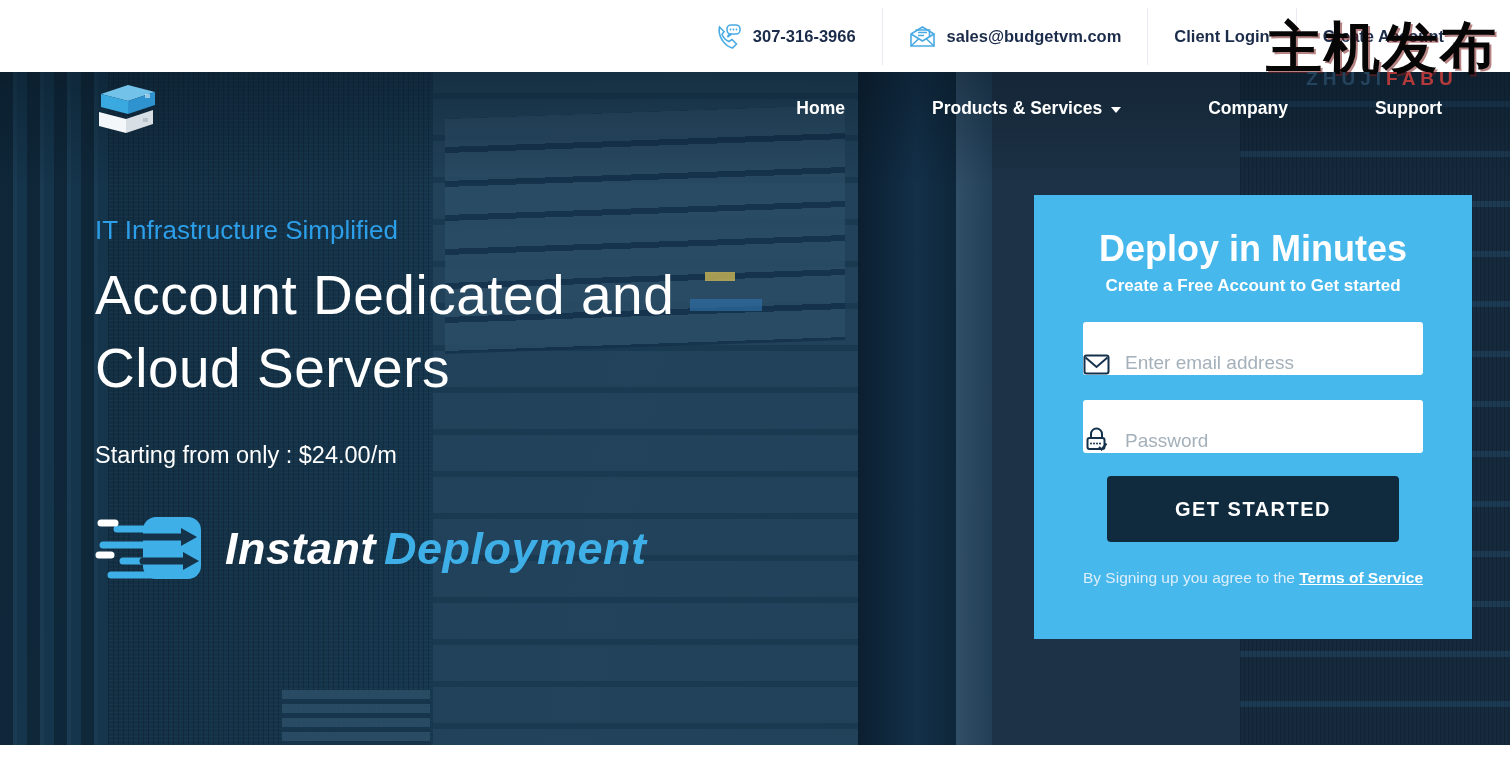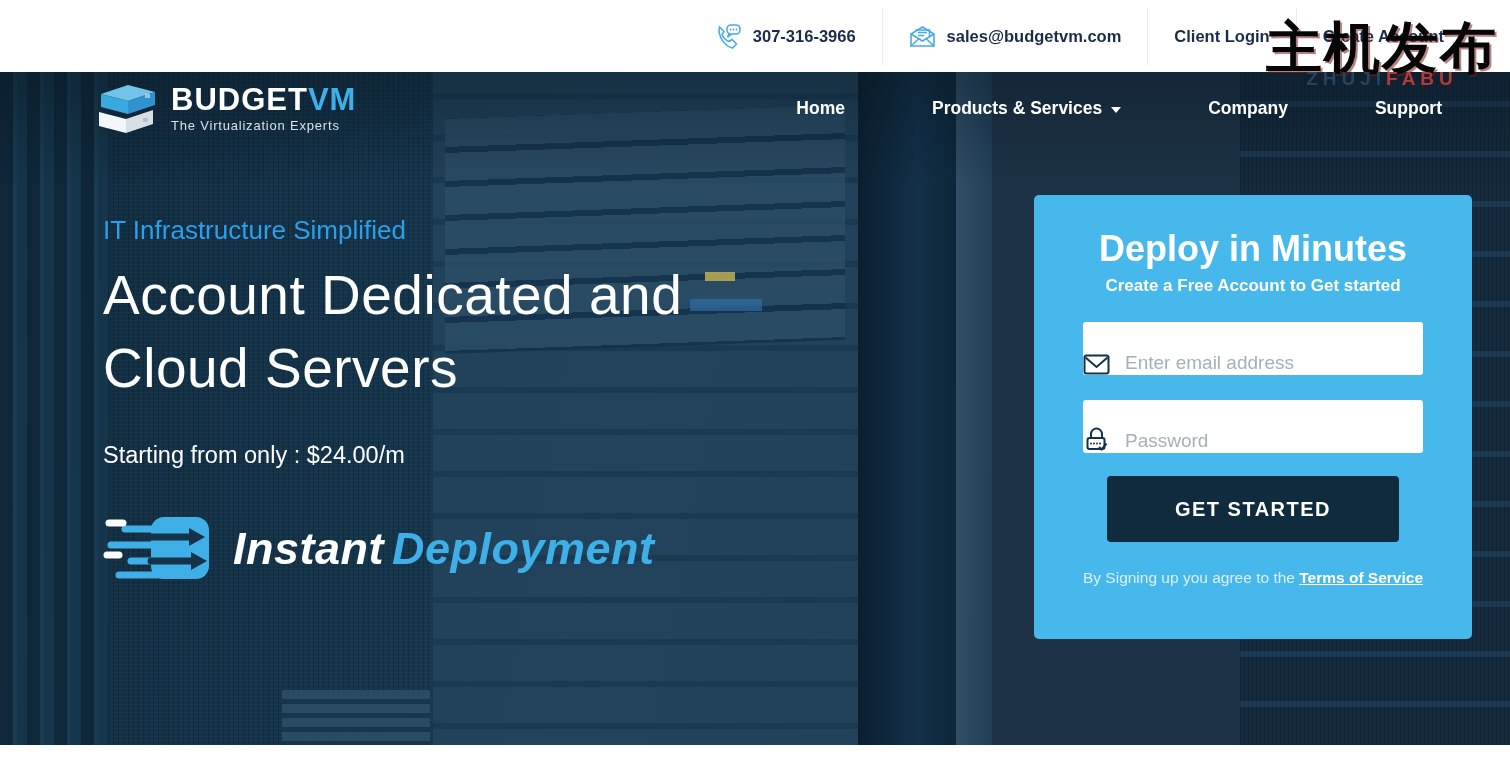--- a/index.html
+++ b/index.html
@@ -54,33 +54,33 @@
   .brand{display:flex;align-items:center;gap:12px;cursor:pointer;}
   .brand-line{font-size:31px;font-weight:800;letter-spacing:1px;color:#fff;line-height:1;}
   .brand-line .accent{color:#3fafe8;}
   .brand-tagline{font-size:13px;font-weight:400;color:#d8e1e8;letter-spacing:.8px;margin-top:3px;}
   .menu{display:flex;align-items:center;gap:87px;}
   .menu-item{display:flex;align-items:center;color:#fff;font-size:17.5px;font-weight:700;cursor:pointer;white-space:nowrap;}
   .caret{width:0;height:0;border-left:5px solid transparent;border-right:5px solid transparent;
          border-top:6px solid #fff;margin-left:9px;margin-top:4px;}
 
   
-  .hero-copy{position:absolute;left:95px;top:158px;z-index:4;padding-left:8px;}
+  .hero-copy{position:absolute;left:95px;top:158px;z-index:4;}
   .kicker{font-size:26px;color:#2d9fe9;font-weight:400;}
   .headline{margin-top:13px;font-size:55px;line-height:73px;font-weight:400;color:#fff;letter-spacing:.5px;}
   .price-line{margin-top:31px;font-size:23.5px;color:#fff;font-weight:400;}
   .price-line .price{font-weight:400;}
   .instant-row{margin-top:42px;display:flex;align-items:center;gap:18px;}
   .instant-text{font-size:45px;font-style:italic;font-weight:800;letter-spacing:.5px;}
   .instant-text .primary{color:#fff;}
   .instant-text .accent{color:#3fafe8;margin-left:8px;}
 
   
   .signup-card{position:absolute;left:1034px;top:138px;width:438px;height:444px;background:#47b8ec;
-               border-radius:5px;z-index:6;display:flex;flex-direction:column;align-items:center;}
+               border-radius:0;z-index:6;display:flex;flex-direction:column;align-items:center;}
   .card-title{margin-top:33px;font-size:36px;font-weight:800;color:#fff;}
   .card-subtitle{margin-top:6px;font-size:17px;font-weight:700;color:#fff;}
   .field{width:340px;height:53px;background:#fff;border-radius:3px;display:flex;align-items:flex-end;
          padding:0 0;gap:13px;box-sizing:border-box;}
   .field.email{margin-top:26px;}
   .field.password{margin-top:25px;}
   .field input{border:0;outline:none;flex:1;font-size:19px;color:#2b3b49;background:transparent;
                font-family:"Liberation Sans","DejaVu Sans",sans-serif;}
   .field input::placeholder{color:#a4b0ba;}
   .cta-button{width:292px;height:66px;margin-top:23px;background:#102a3e;color:#fff;border:0;border-radius:4px;
@@ -161,26 +161,20 @@
           <polygon points="33,22 60,13 60,26 33,35" fill="#2e93cf"></polygon>
           <polygon points="4,33 31,40 31,54 4,47" fill="#f4f7f9"></polygon>
           <polygon points="31,40 58,31 58,45 31,54" fill="#d7dee4"></polygon>
           <g stroke="#fff" stroke-width="1">
               <path d="M50 16 h5 M50 18 h5"></path>
             </g>
           <g stroke="#9aa7b0" stroke-width="1">
               <path d="M48 40 h5 M48 42 h5"></path>
             </g>
         </svg>
-        <div>
-          <div class="brand-line">
-            <span>BUDGET</span><span class="accent">VM</span>
-          </div>
-          <div class="brand-tagline">The Virtualization Experts</div>
-        </div>
       </div>
       <nav class="menu">
         <div class="menu-item">
           <span>Home</span>
         </div>
         <div class="menu-item">
           <span>Products &amp; Services</span>
           <span class="caret"></span>
         </div>
         <div class="menu-item">

